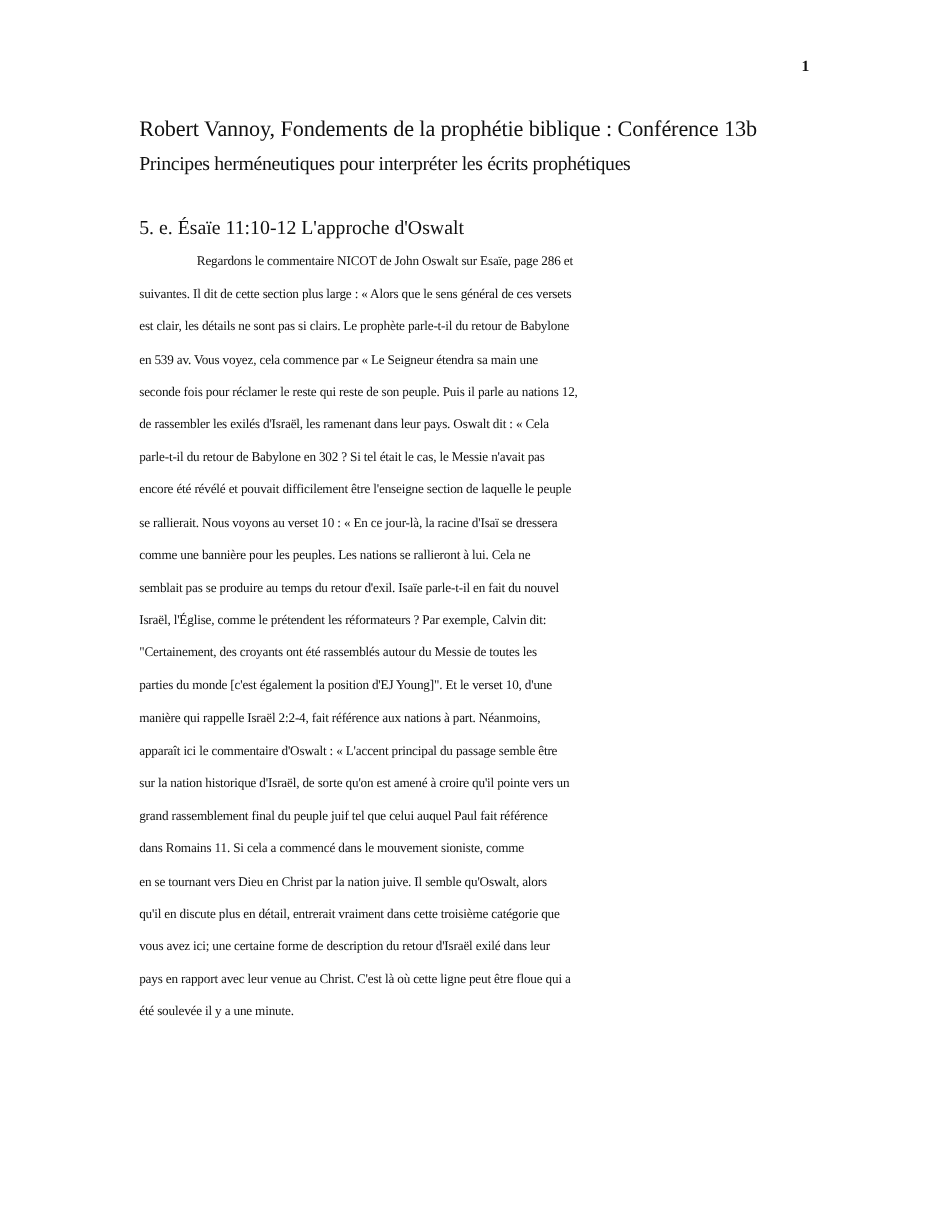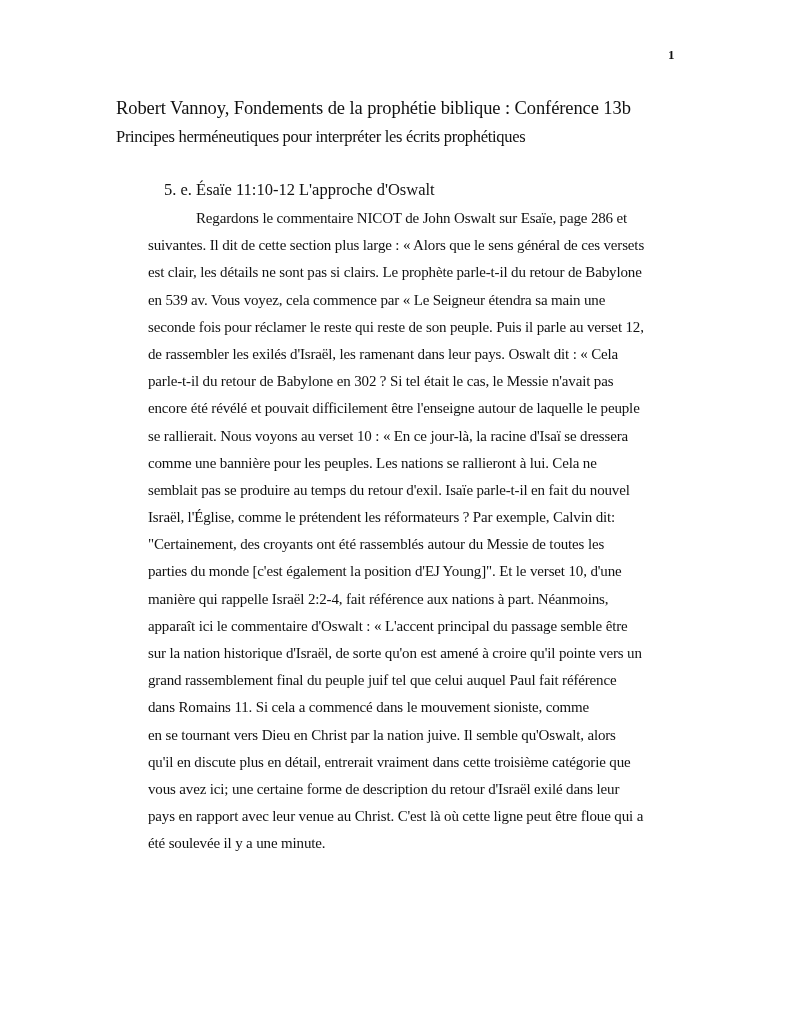--- a/index.html
+++ b/index.html
@@ -38,60 +38,58 @@
       font-size: 16.5px;
       white-space: nowrap;
       letter-spacing: -0.3px;
     }
     .section-heading {
       position: absolute;
       top: 180px;
       left: 116px;
       font-size: 16.5px;
       white-space: nowrap;
-      margin-left: 48px;
     }
     .body-lines {
       position: absolute;
       top: 205px;
       left: 116px;
       width: 590px;
     }
     .line {
       display: block;
       height: 27.2px;
       line-height: 27.2px;
-      font-size: 15px;
+      font-size: 11px;
       white-space: nowrap;
       letter-spacing: -0.15px;
-      margin-left: 32px;
     }
     .line.indent {
       padding-left: 48px;
     }
   </style>
 </head>
 <body>
 
 <div class="page-number">1</div>
 
 <div class="title">Robert Vannoy, Fondements de la prophétie biblique : Conférence 13b</div>
 <div class="subtitle">Principes herméneutiques pour interpréter les écrits prophétiques</div>
 
 <div class="section-heading">5. e. Ésaïe 11:10-12 L'approche d'Oswalt</div>
 
 <div class="body-lines">
   <span class="line indent">Regardons le commentaire NICOT de John Oswalt sur Esaïe, page 286 et</span>
   <span class="line">suivantes. Il dit de cette section plus large : « Alors que le sens général de ces versets</span>
   <span class="line">est clair, les détails ne sont pas si clairs. Le prophète parle-t-il du retour de Babylone</span>
   <span class="line">en 539 av. Vous voyez, cela commence par « Le Seigneur étendra sa main une</span>
-  <span class="line">seconde fois pour réclamer le reste qui reste de son peuple. Puis il parle au verset 12,</span>
+  <span class="line">seconde fois pour réclamer le reste qui reste de son peuple. Puis il parle au nations 12,</span>
   <span class="line">de rassembler les exilés d'Israël, les ramenant dans leur pays. Oswalt dit : « Cela</span>
   <span class="line">parle-t-il du retour de Babylone en 302 ? Si tel était le cas, le Messie n'avait pas</span>
-  <span class="line">encore été révélé et pouvait difficilement être l'enseigne autour de laquelle le peuple</span>
+  <span class="line">encore été révélé et pouvait difficilement être l'enseigne section de laquelle le peuple</span>
   <span class="line">se rallierait. Nous voyons au verset 10 : « En ce jour-là, la racine d'Isaï se dressera</span>
   <span class="line">comme une bannière pour les peuples. Les nations se rallieront à lui. Cela ne</span>
   <span class="line">semblait pas se produire au temps du retour d'exil. Isaïe parle-t-il en fait du nouvel</span>
   <span class="line">Israël, l'Église, comme le prétendent les réformateurs ? Par exemple, Calvin dit:</span>
   <span class="line">"Certainement, des croyants ont été rassemblés autour du Messie de toutes les</span>
   <span class="line">parties du monde [c'est également la position d'EJ Young]". Et le verset 10, d'une</span>
   <span class="line">manière qui rappelle Israël 2:2-4, fait référence aux nations à part. Néanmoins,</span>
   <span class="line">apparaît ici le commentaire d'Oswalt : « L'accent principal du passage semble être</span>
   <span class="line">sur la nation historique d'Israël, de sorte qu'on est amené à croire qu'il pointe vers un</span>
   <span class="line">grand rassemblement final du peuple juif tel que celui auquel Paul fait référence</span>

